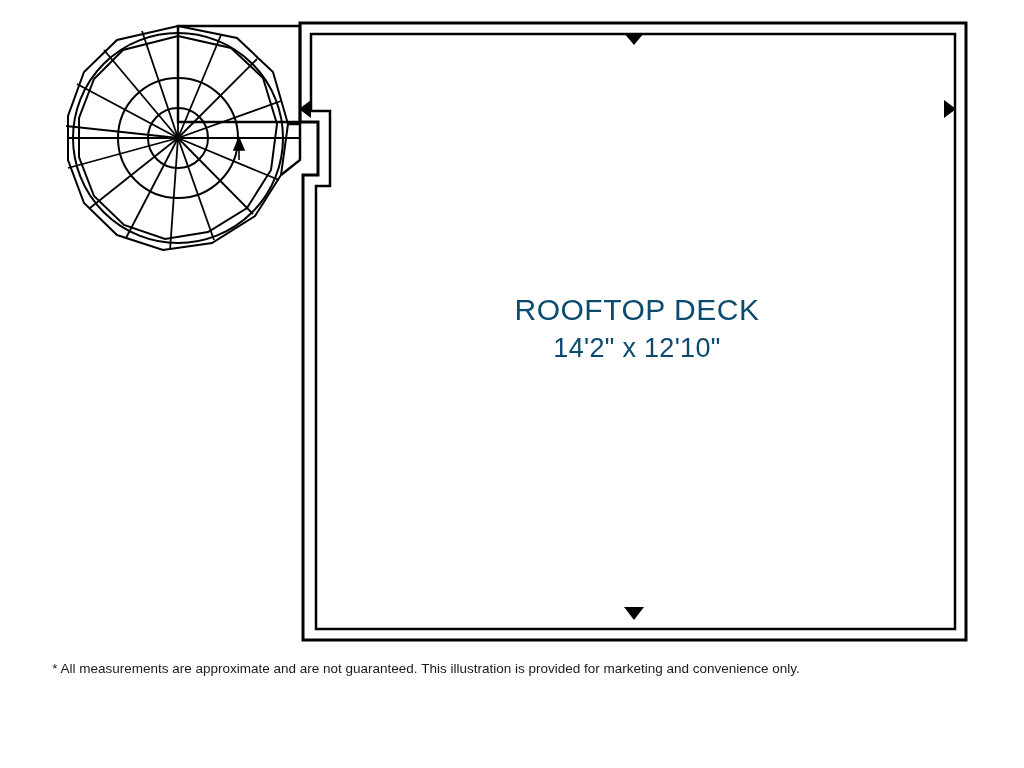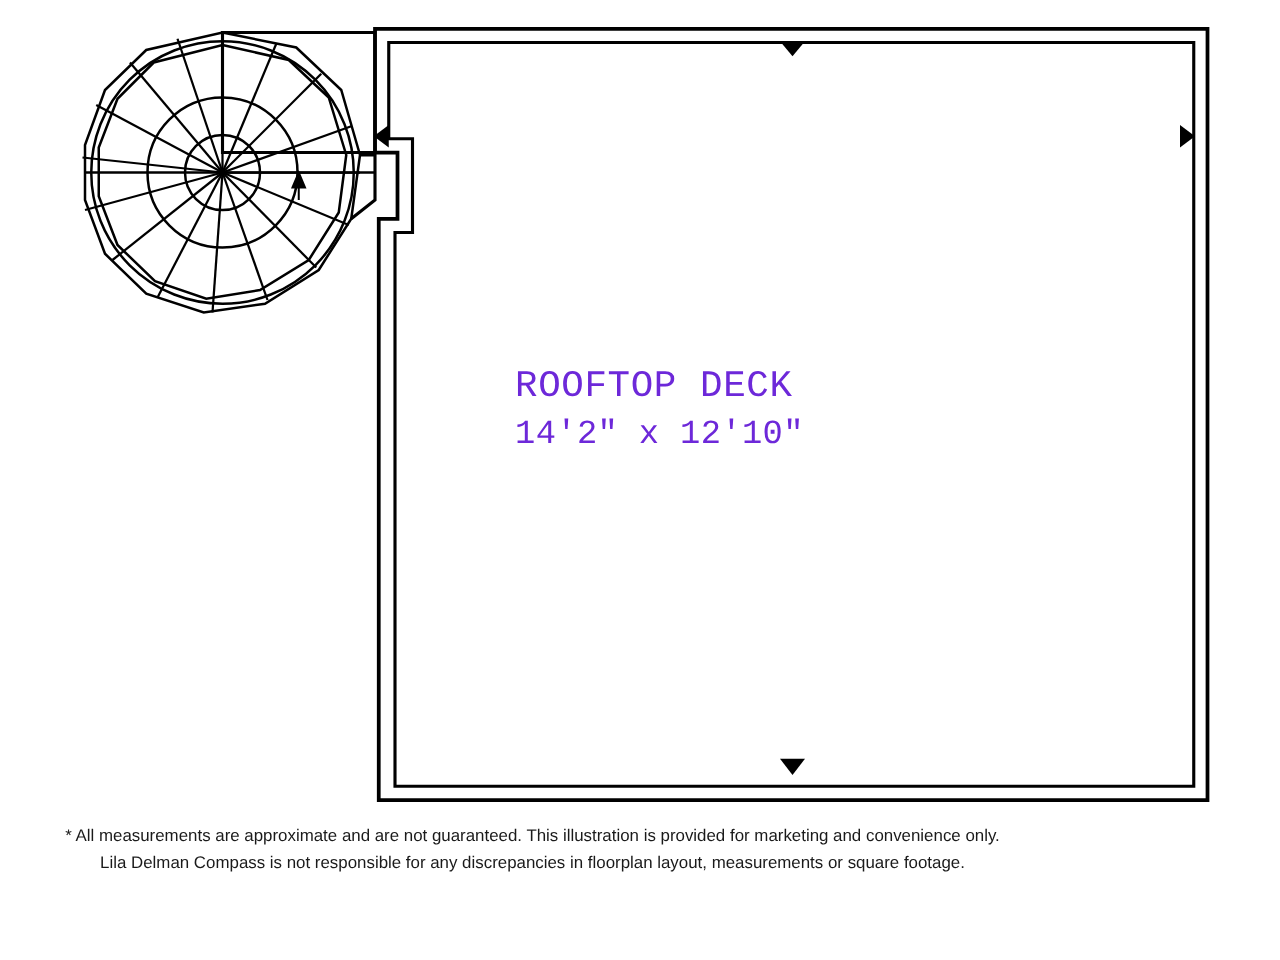--- a/index.html
+++ b/index.html
@@ -17,23 +17,23 @@
   }
   #floorplan-canvas {
     position: absolute;
     left: 0;
     top: 0;
     width: 1024px;
     height: 768px;
   }
   .room-label {
     position: absolute;
-    text-align: left;
-    font-family: Liberation Mono, monospace;
-    color: #6d28d9;
+    text-align: center;
+    font-family: Liberation Sans, sans-serif;
+    color: #0c4a6e;
     white-space: nowrap;
   }
   #room-label-block {
     left: 412px;
     top: 292px;
     width: 450px;
   }
   .room-name {
     font-size: 30px;
     letter-spacing: 0.5px;
@@ -152,14 +152,13 @@
   </g>
 </svg>
 
 <div class="room-label" id="room-label-block">
   <div class="room-name">ROOFTOP DECK</div>
   <div class="room-dims">14'2" x 12'10"</div>
 </div>
 
 <div id="disclaimer">
   <div>* All measurements are approximate and are not guaranteed. This illustration is provided for marketing and convenience only.</div>
-  <div>Lila Delman Compass  is not responsible for any discrepancies in floorplan layout, measurements or square footage.</div>
 </div>
 
 </body></html>

